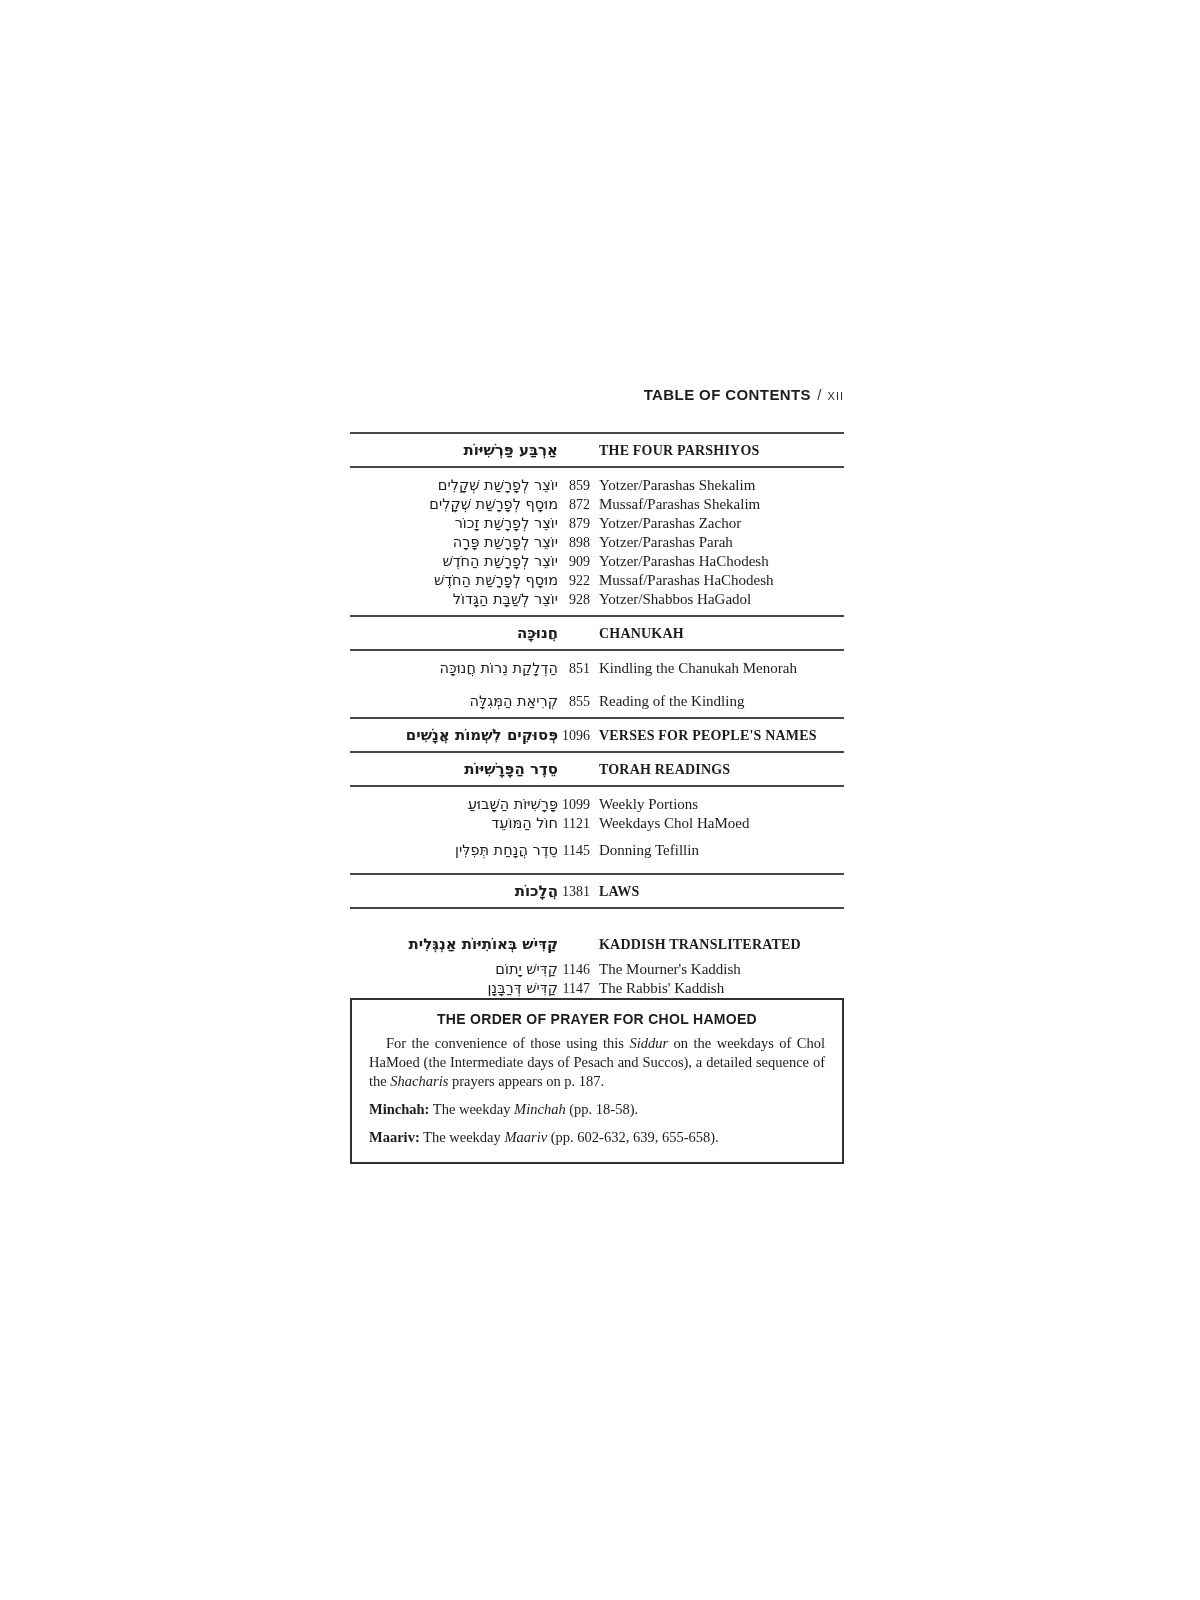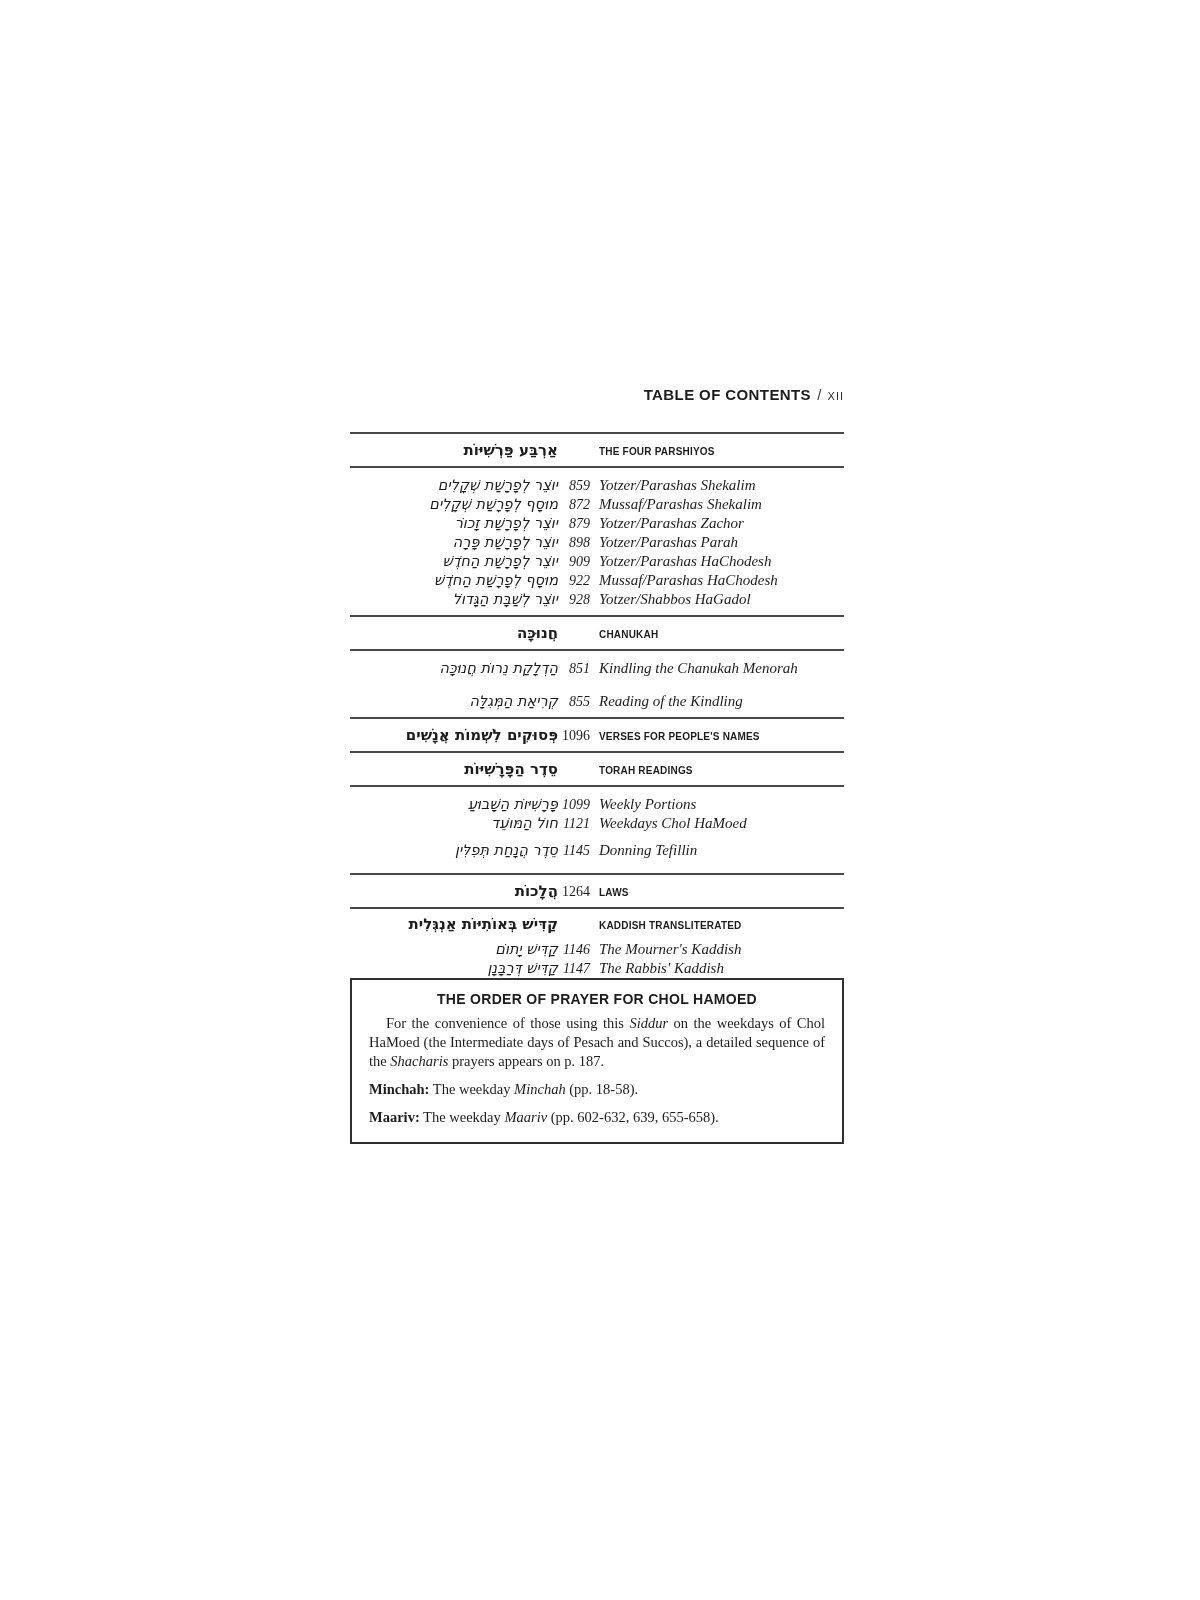--- a/index.html
+++ b/index.html
@@ -25,28 +25,28 @@
   }
   .num { text-align:right; font-size:14px; font-family:"Liberation Serif", serif; }
   .eng { padding-left:9px; font-size:15px; font-family:"Liberation Serif", serif; }
 
   .band {
     border-top:2px solid #484848; border-bottom:2px solid #484848;
     padding:7px 0;
   }
   .band .heb { font-weight:700; font-size:15px; }
   .band .eng {
-    font-family:Liberation Sans, sans-serif; font-weight:700;
-    font-size:10px; letter-spacing:0.2px;
+    font-family:Liberation Serif, serif; font-weight:700;
+    font-size:14px; letter-spacing:0.2px;
   }
   .band.joined { border-top:none; }
-  .band.plain { border:none; padding:0; margin-top:6px; }
+  .band.plain { border:none; padding:0; margin-top:26px; }
 
   .entries { padding:8px 0 6px; }
-  .entries .row { line-height:18px;font-style:italic; }
+  .entries .row { line-height:18px; }
   .entries .row.gap-above { margin-top:8px; }
   .entries.no-rules { padding:7px 0 0; }
 
   .info-box {
     border:2px solid #303030; padding:11px 17px 15px;
     box-sizing:border-box;
   }
   .box-title {
     text-align:center; font-family:"Liberation Sans", sans-serif;
     font-weight:700; font-size:14px; letter-spacing:0.3px; margin-bottom:7px;
@@ -155,21 +155,21 @@
     </div>
     <div class="row gap-above">
       <span class="heb">סֵדֶר הֲנָחַת תְּפִלִּין</span>
       <span class="num">1145</span>
       <span class="eng">Donning Tefillin</span>
     </div>
   </div>
 
   <div class="band row">
     <span class="heb">הֲלָכוֹת</span>
-    <span class="num">1264</span>
+    <span class="num">1381</span>
     <span class="eng">LAWS</span>
   </div>
 
   <div class="band plain row">
     <span class="heb">קַדִּישׁ בְּאוֹתִיּוֹת אַנְגְּלִית</span>
     <span class="num"></span>
     <span class="eng">KADDISH TRANSLITERATED</span>
   </div>
   <div class="entries no-rules">
     <div class="row">

